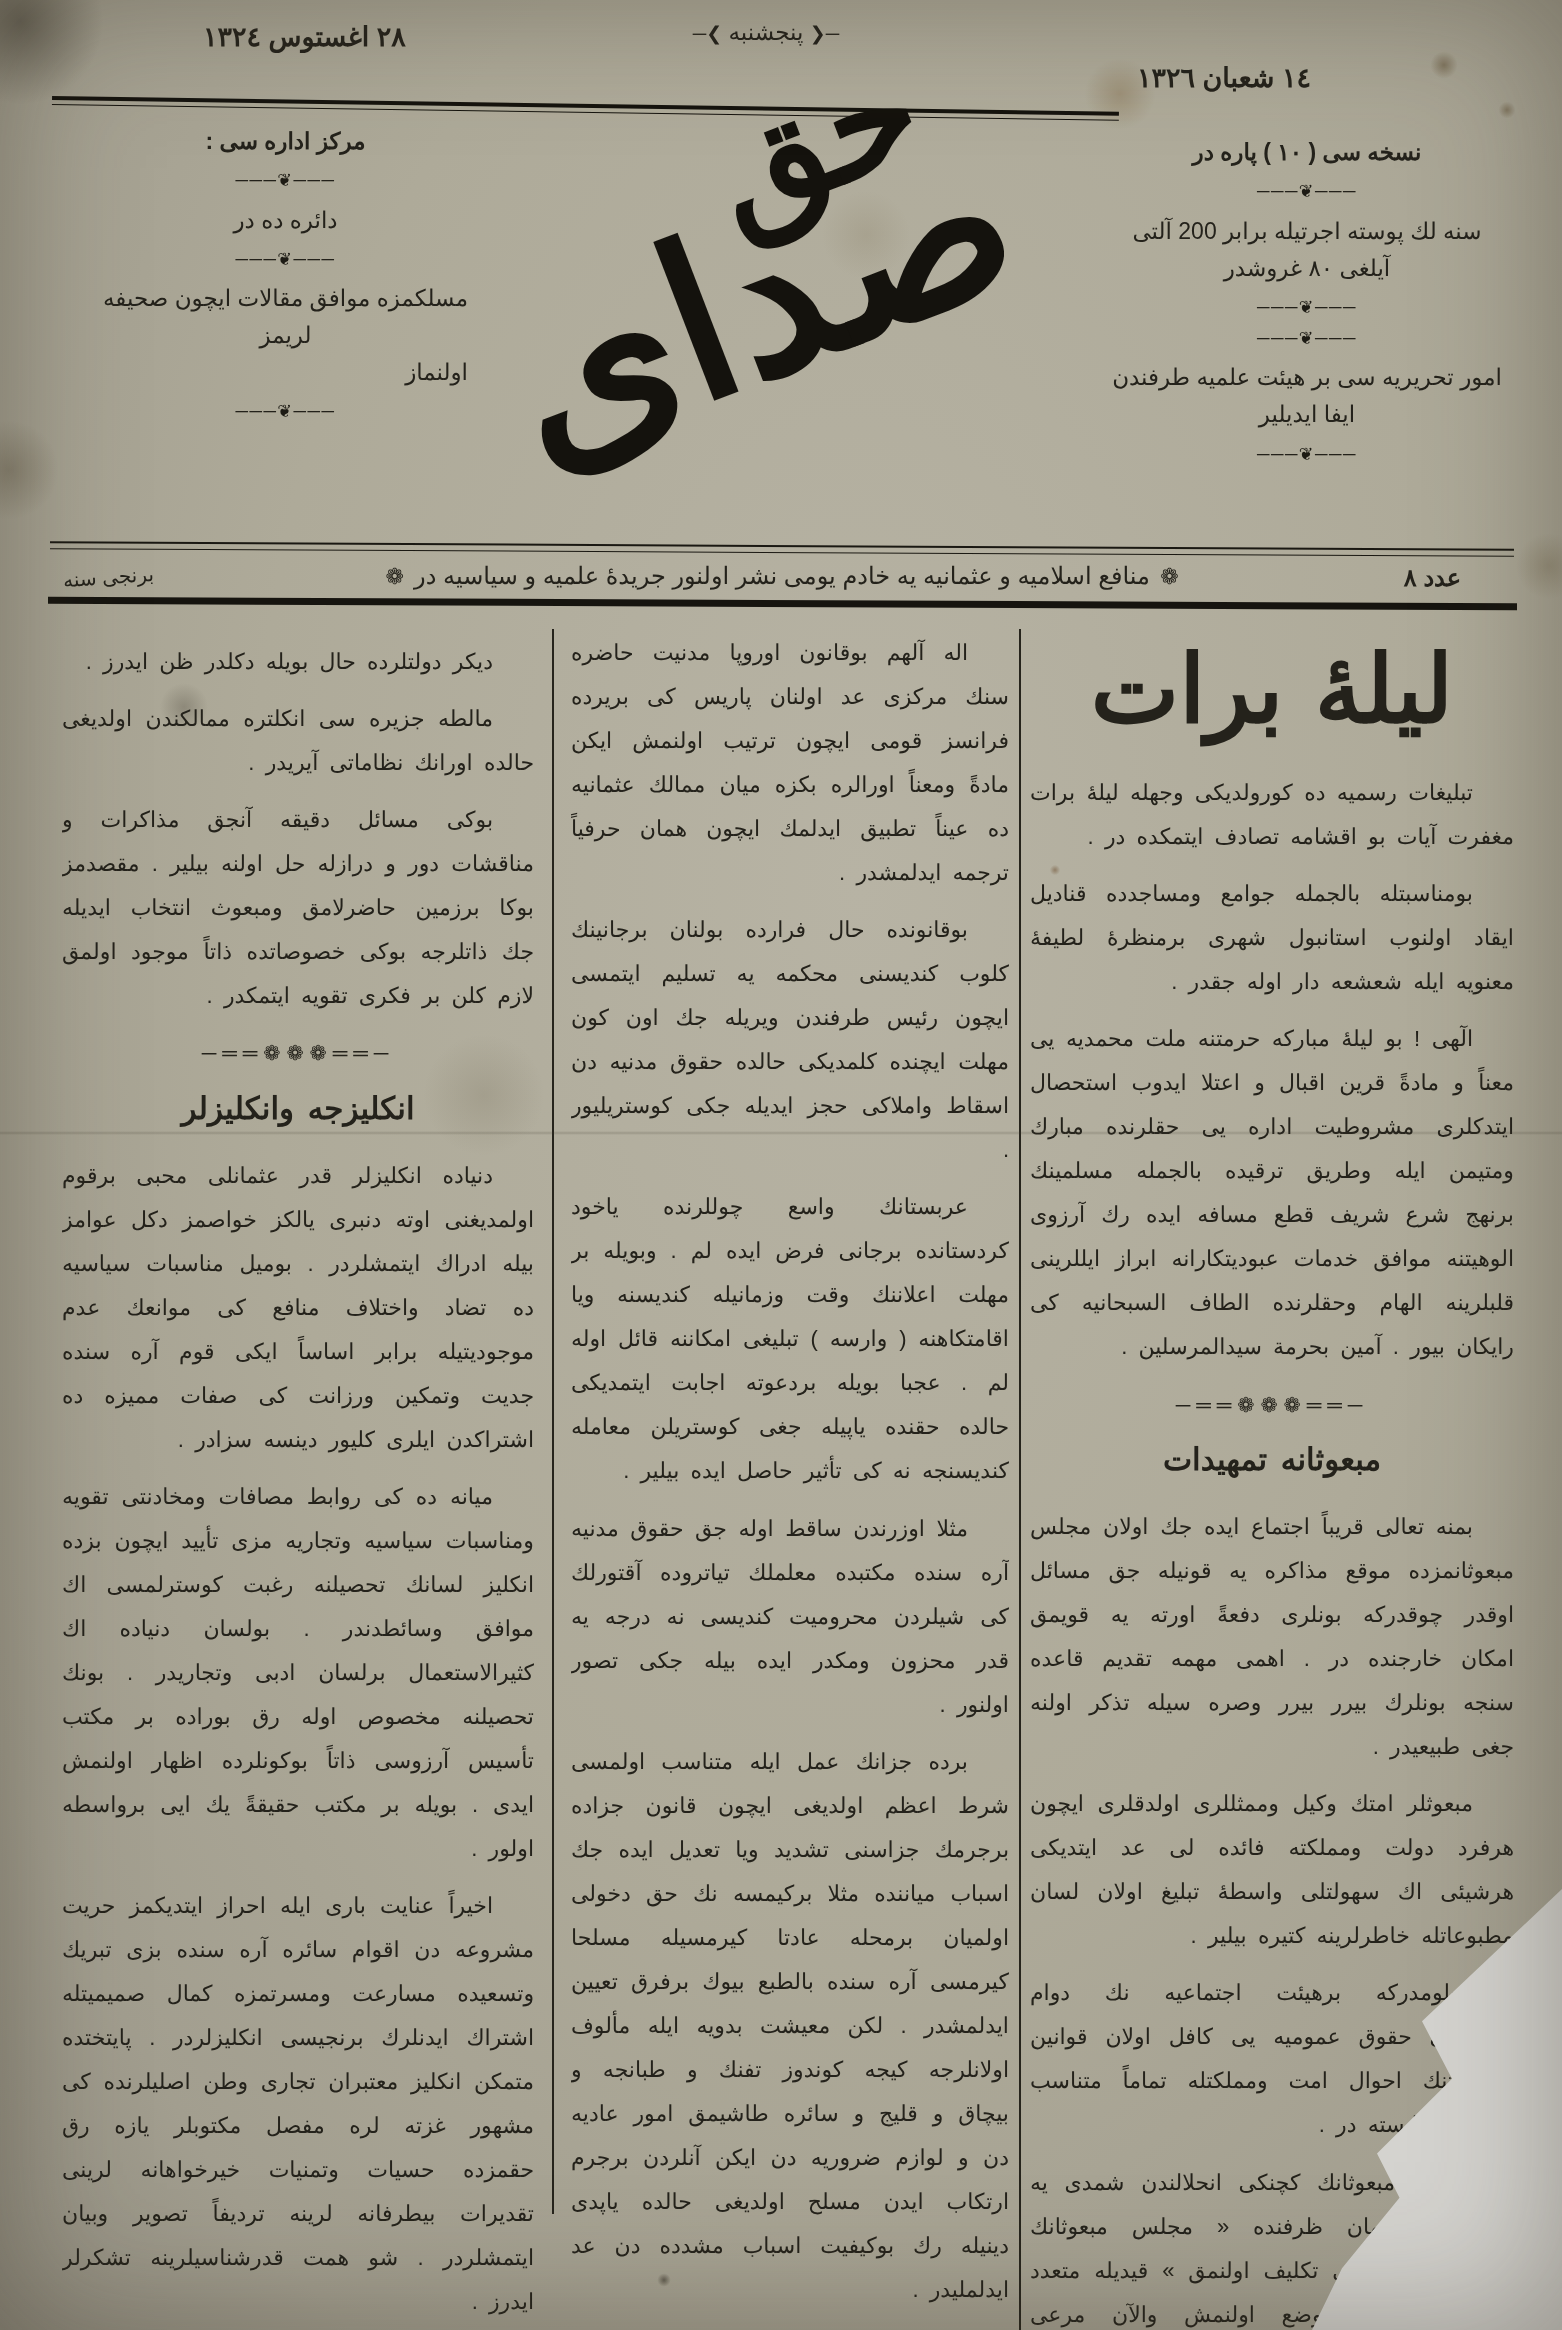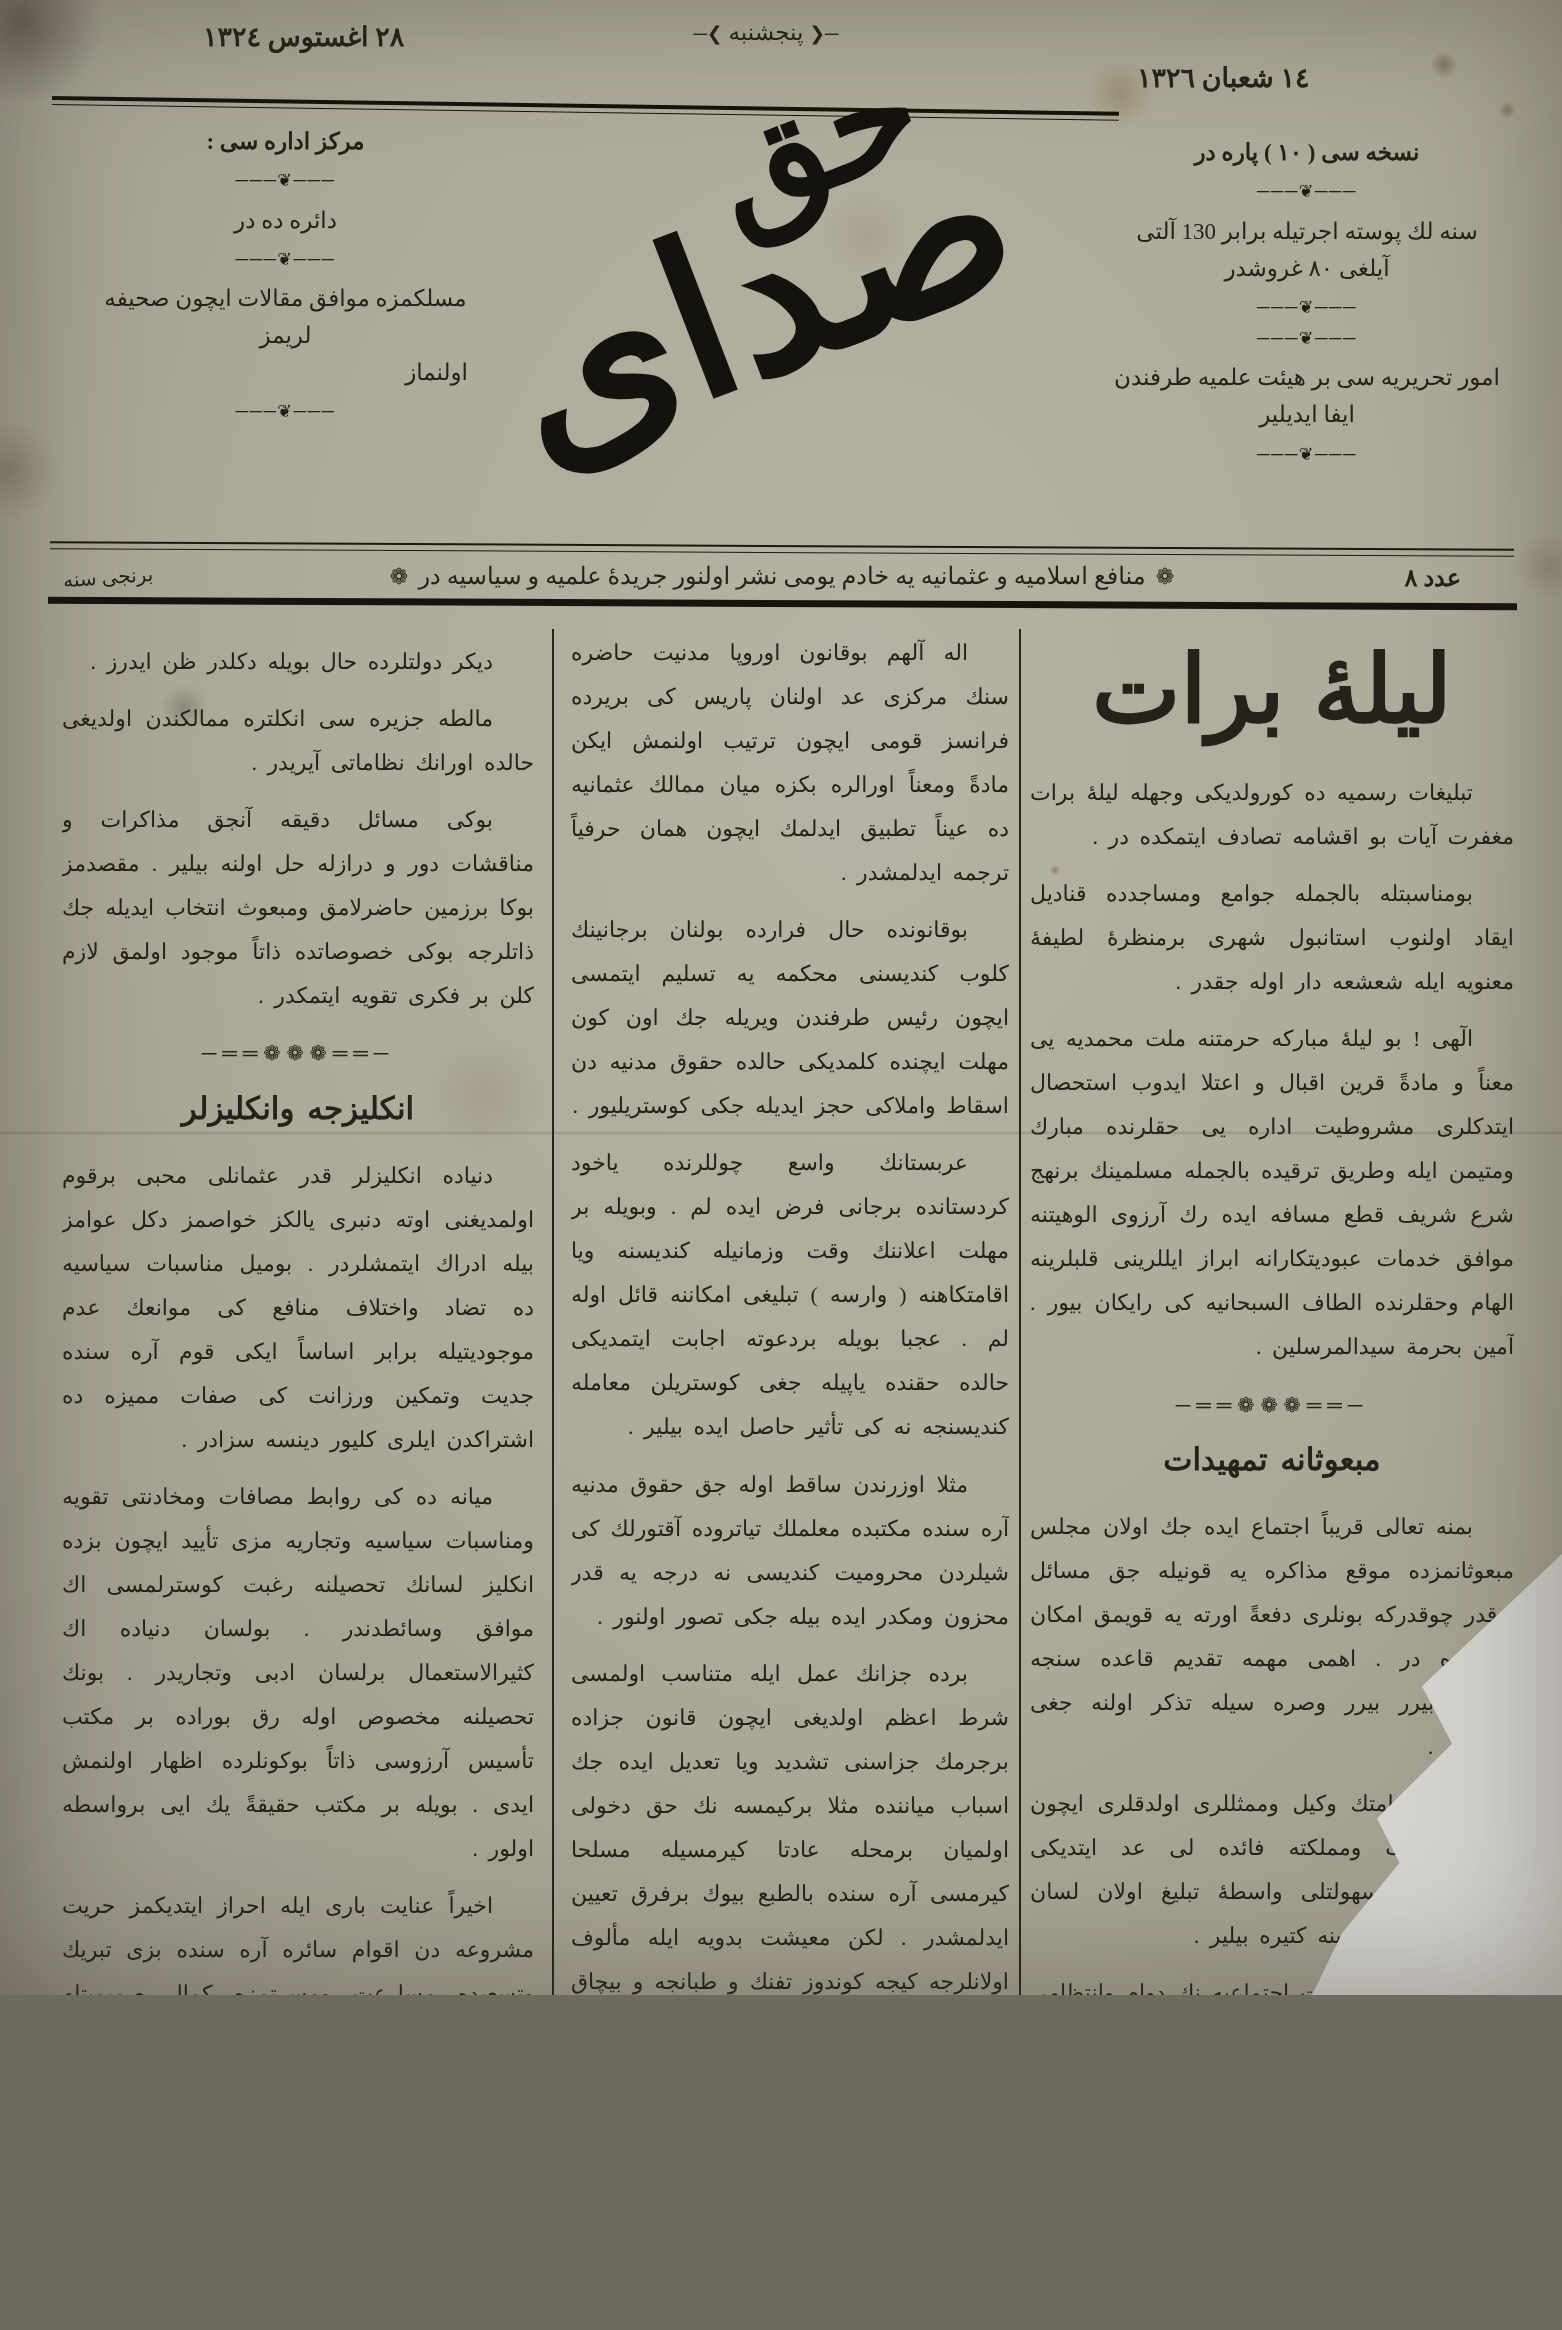--- a/index.html
+++ b/index.html
@@ -1,18 +1,18 @@
 <!DOCTYPE html>
 <html lang="ota" dir="rtl" style="font-size:11.8px"><head>
 <meta charset="utf-8">
 <style>
   html,body{margin:0;padding:0;background:#6e6a5e;}
   .page{
-    position:relative; width:1563px; height:1995px; overflow:hidden;
-    font-family:Liberation Serif, serif; color:#24221b; direction:rtl;
+    position:relative; width:1563px; height:2330px; overflow:hidden;
+    font-family:Liberation Sans, sans-serif; color:#24221b; direction:rtl;
     background:
       radial-gradient(ellipse at 55% 38%, #b7b3a4 0%, #aeaa99 50%, #a29e8f 82%, #918d80 100%);
   }
   .stains{position:absolute;inset:0;pointer-events:none;background-image:
     radial-gradient(circle 51px at 1121px 94px, rgba(118,89,46,.30), rgba(118,89,46,0) 70%),
     radial-gradient(circle 19px at 1445px 65px, rgba(82,62,32,.45), rgba(82,62,32,0) 72%),
     radial-gradient(circle 11.8px at 1508px 110px, rgba(82,62,32,.42), rgba(82,62,32,0) 72%),
     radial-gradient(circle 32px at 185px 707px, rgba(72,66,54,.30), rgba(72,66,54,0) 75%),
     radial-gradient(circle 66px at 10.3px 470px, rgba(88,78,58,.35), rgba(88,78,58,0) 75%),
     radial-gradient(circle 9.6px at 665px 2280px, rgba(42,36,26,.55), rgba(42,36,26,0) 70%),
@@ -109,21 +109,21 @@
   <div class="mast-title">
     <div class="title-rot">
       <span class="t1">حق</span>
       <span class="t2">صداى</span>
     </div>
   </div>
 
   <div class="mast-block mast-right">
     <p class="mast-line b">نسخه سى ( ١٠ ) پاره در</p>
     <span class="orn">───❦───</span>
-    <p class="mast-line">سنه لك پوسته اجرتيله برابر 130 آلتى</p>
+    <p class="mast-line">سنه لك پوسته اجرتيله برابر 200 آلتى</p>
     <p class="mast-line">آيلغى ٨٠ غروشدر</p>
     <span class="orn">───❦───</span>
     <span class="orn">───❦───</span>
     <p class="mast-line">امور تحريريه سى بر هيئت علميه طرفندن</p>
     <p class="mast-line">ايفا ايديلير</p>
     <span class="orn">───❦───</span>
   </div>
 
   <div class="banner-top-rule"></div>
   <div class="banner-row">

